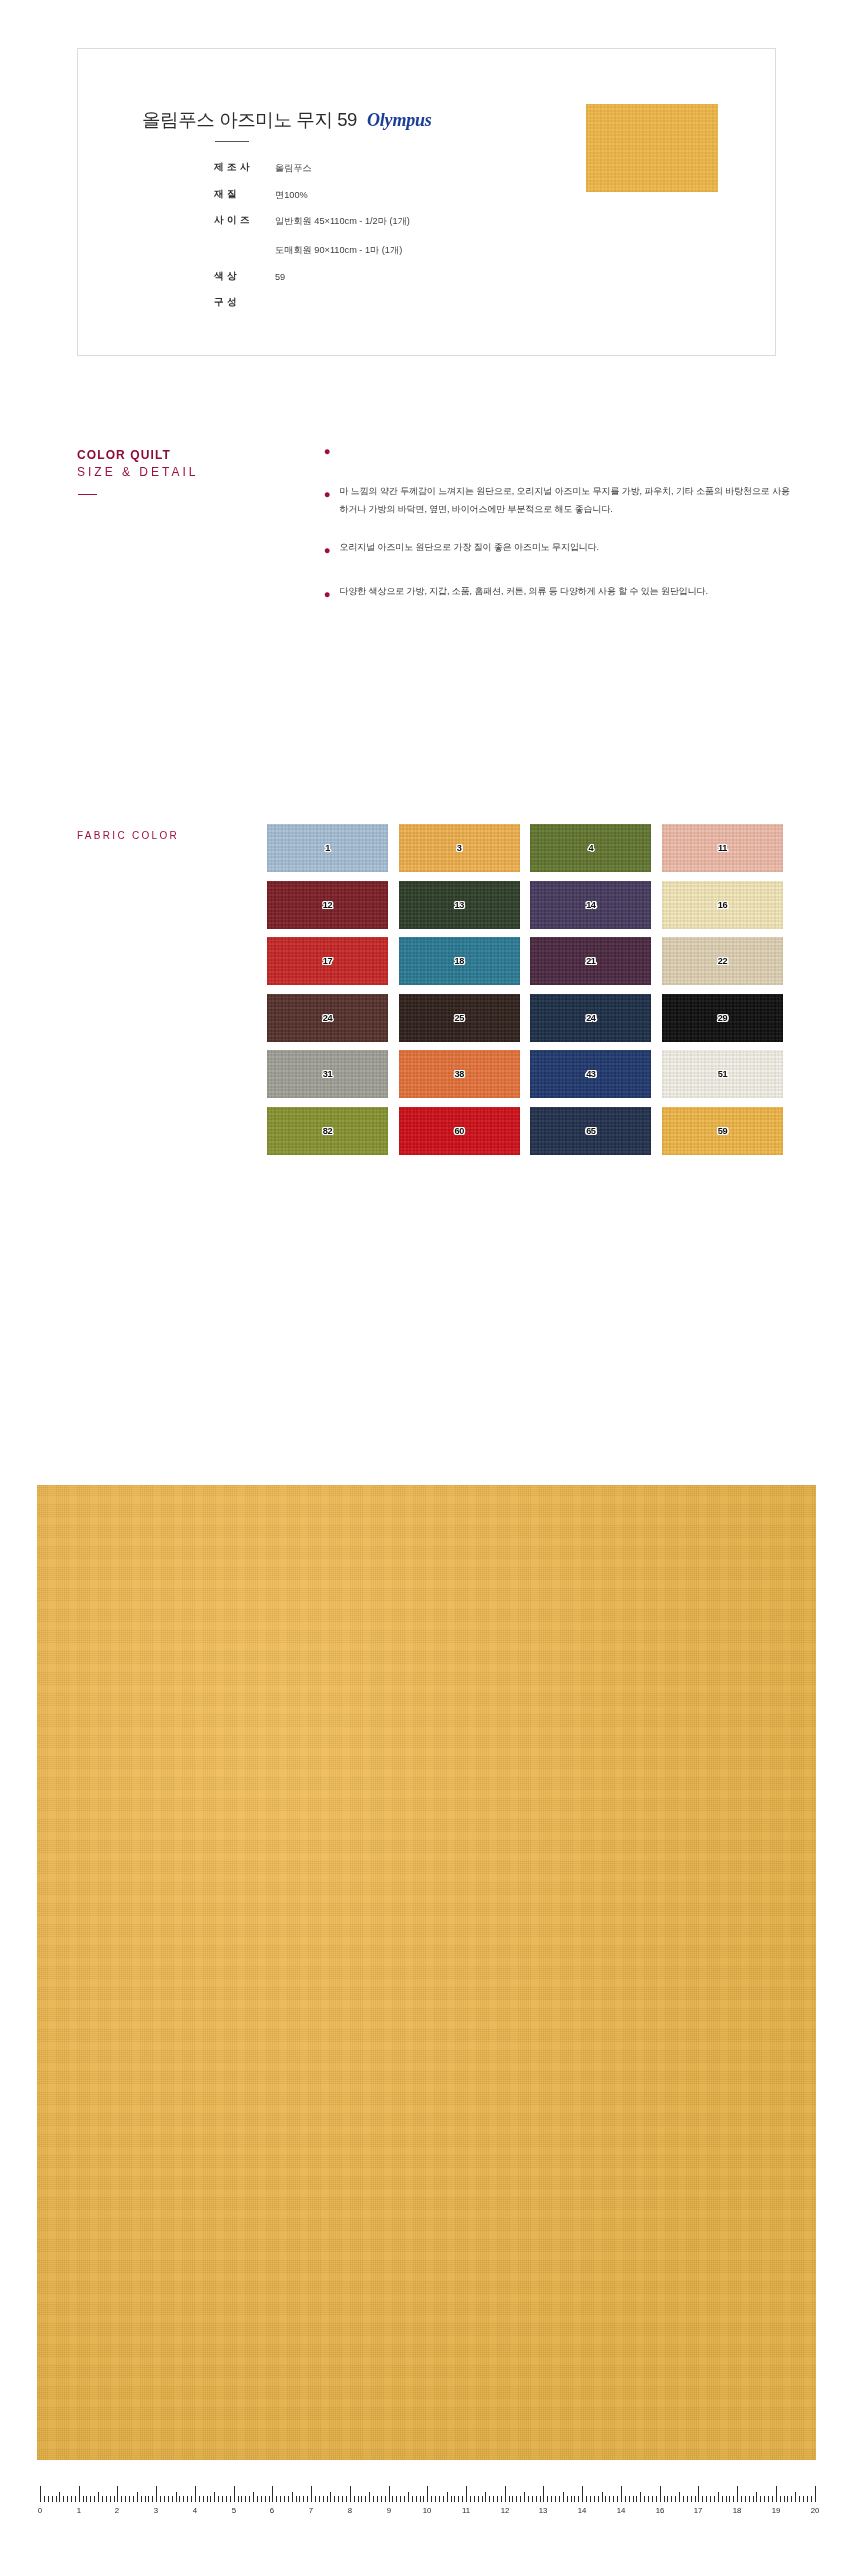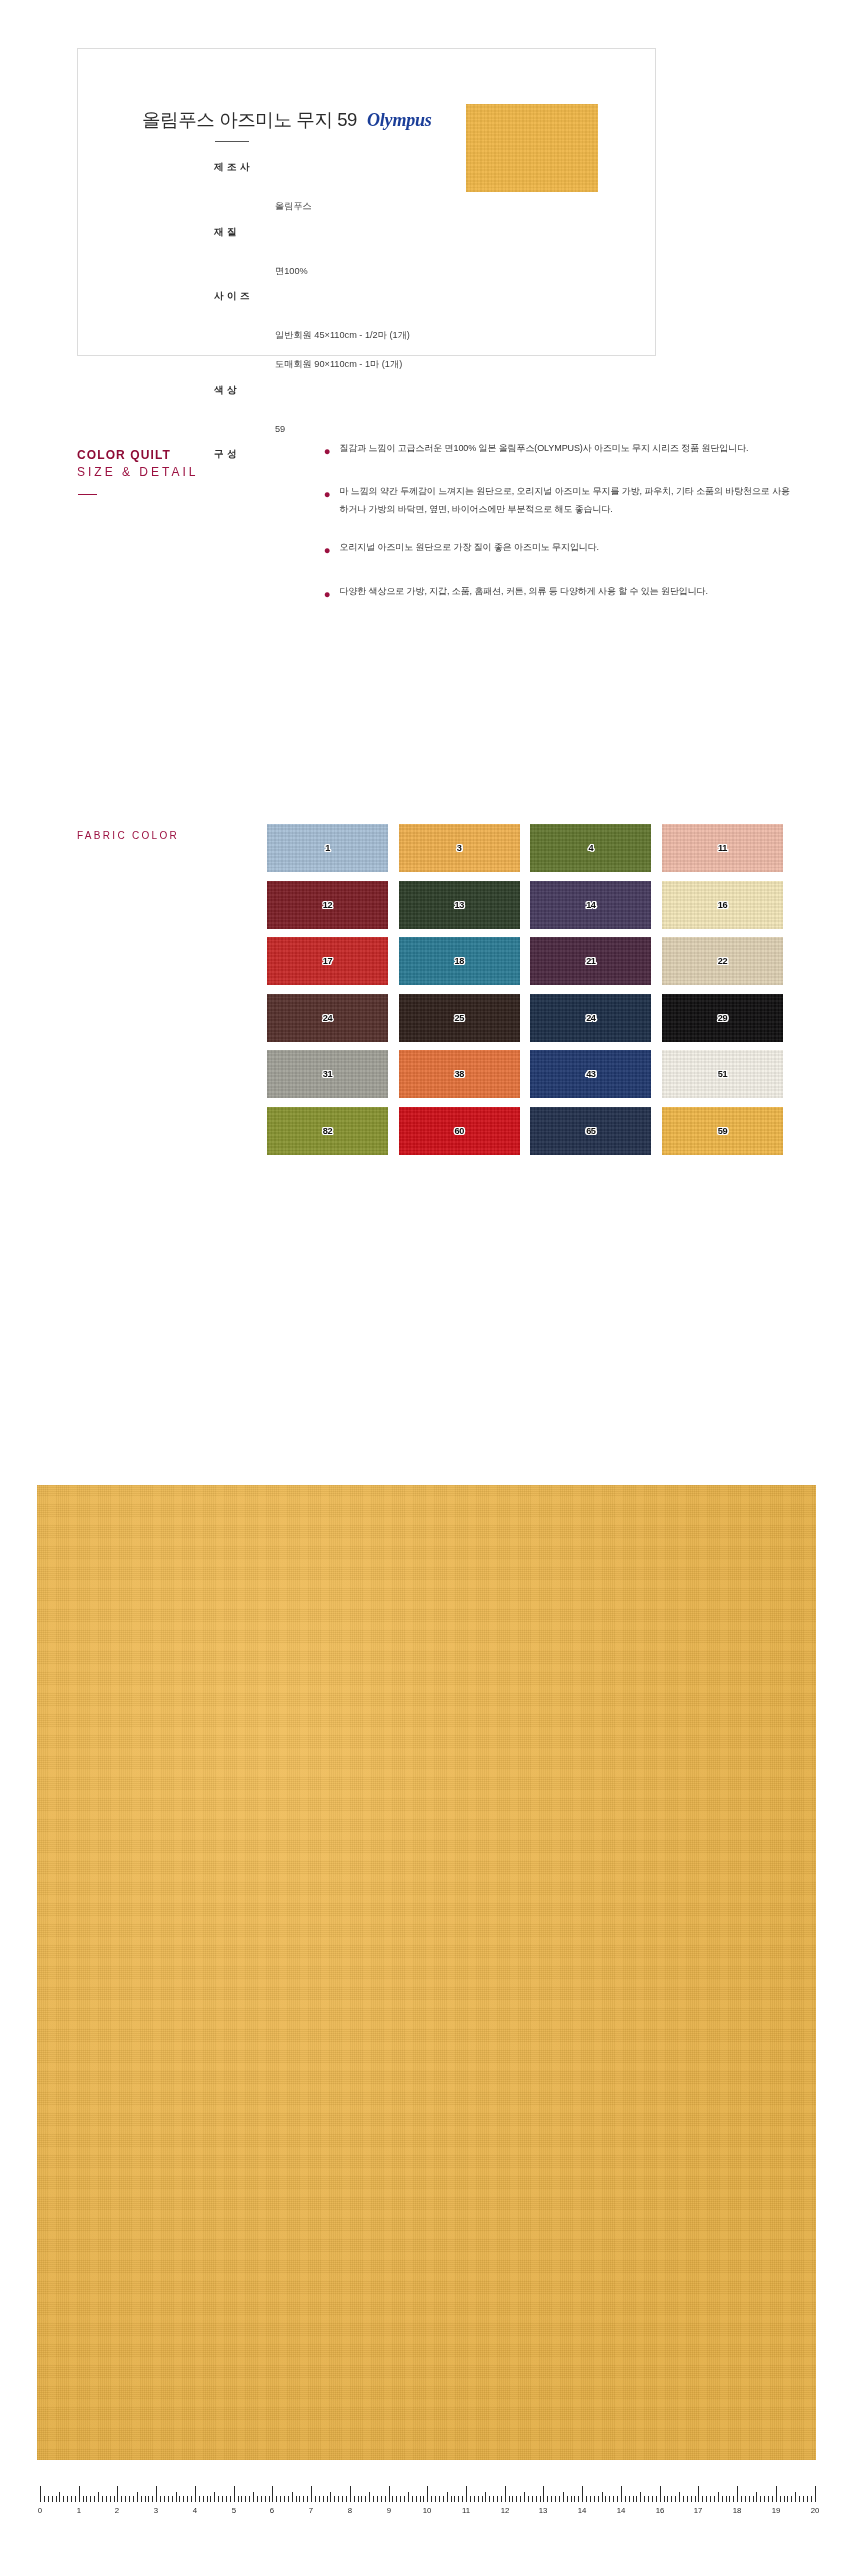--- a/index.html
+++ b/index.html
@@ -7,21 +7,21 @@
     width: 853px;
     background: #ffffff;
     font-family: "Liberation Sans", "DejaVu Sans", sans-serif;
   }
   body { width: 853px; height: 2576px; position: relative; overflow: hidden; }
 
   
   .spec-card {
     position: absolute;
     left: 77px; top: 48px;
-    width: 579px; height: 308px;
+    width: 699px; height: 308px;
     border: 0.7px solid #dcdcdc;
     background: #fff;
   }
   .spec-title-row {
     position: absolute;
     left: 64px; top: 58px;
     display: flex; align-items: baseline; gap: 10px;
   }
   .spec-title {
     font-size: 18.5px;
@@ -54,21 +54,21 @@
   .spec-row { display: flex; align-items: flex-start; margin-bottom: 12px; }
   .spec-row.tight { margin-bottom: 2.8px; }
   .spec-key {
     width: 61px;
     font-weight: bold;
     color: #2e2e2e;
     font-size: 9.6px;
     letter-spacing: 0.4px;
     flex: 0 0 61px;
   }
-  .spec-val { color: #3d3d3d; font-size: 9.2px; line-height: 1.6; margin-top: 38px; }
+  .spec-val { color: #3d3d3d; font-size: 9.2px; line-height: 1.6; }
   .spec-val-sub { color: #3d3d3d; font-size: 9.2px; line-height: 1.6; padding-left: 61px; margin-top: 11px; }
 
   .hero-swatch {
     position: absolute;
     right: 57px; top: 55px;
     width: 132px; height: 88px;
     background: #eeb648;
     background-image:
       repeating-linear-gradient(0deg, rgba(0,0,0,.035) 0 0.7px, rgba(255,255,255,.03) 0.7px 1.4px),
       repeating-linear-gradient(90deg, rgba(0,0,0,.035) 0 0.7px, rgba(255,255,255,.03) 0.7px 1.4px);
@@ -216,21 +216,20 @@
 <div class="detail-sec">
   <div class="sec-head">
     <div class="l1">COLOR QUILT</div>
     <div class="l2">SIZE &amp; DETAIL</div>
   </div>
   <div class="sec-rule"></div>
 
   <div class="bullets">
     <div class="bullet">
       <span class="bullet-dot">●</span>
-      <span class="bullet-text">질감과 느낌이 고급스러운 면100% 일본 올림푸스(OLYMPUS)사 아즈미노 무지 시리즈 정품 원단입니다.</span>
     </div>
     <div class="bullet">
       <span class="bullet-dot">●</span>
       <span class="bullet-text">마 느낌의 약간 두께감이 느껴지는 원단으로, 오리지널 아즈미노 무지를 가방, 파우치, 기타 소품의 바탕천으로 사용하거나 가방의 바닥면, 옆면, 바이어스에만 부분적으로 해도 좋습니다.</span>
     </div>
     <div class="bullet">
       <span class="bullet-dot">●</span>
       <span class="bullet-text">오리지널 아즈미노 원단으로 가장 질이 좋은 아즈미노 무지입니다.</span>
     </div>
     <div class="bullet">

